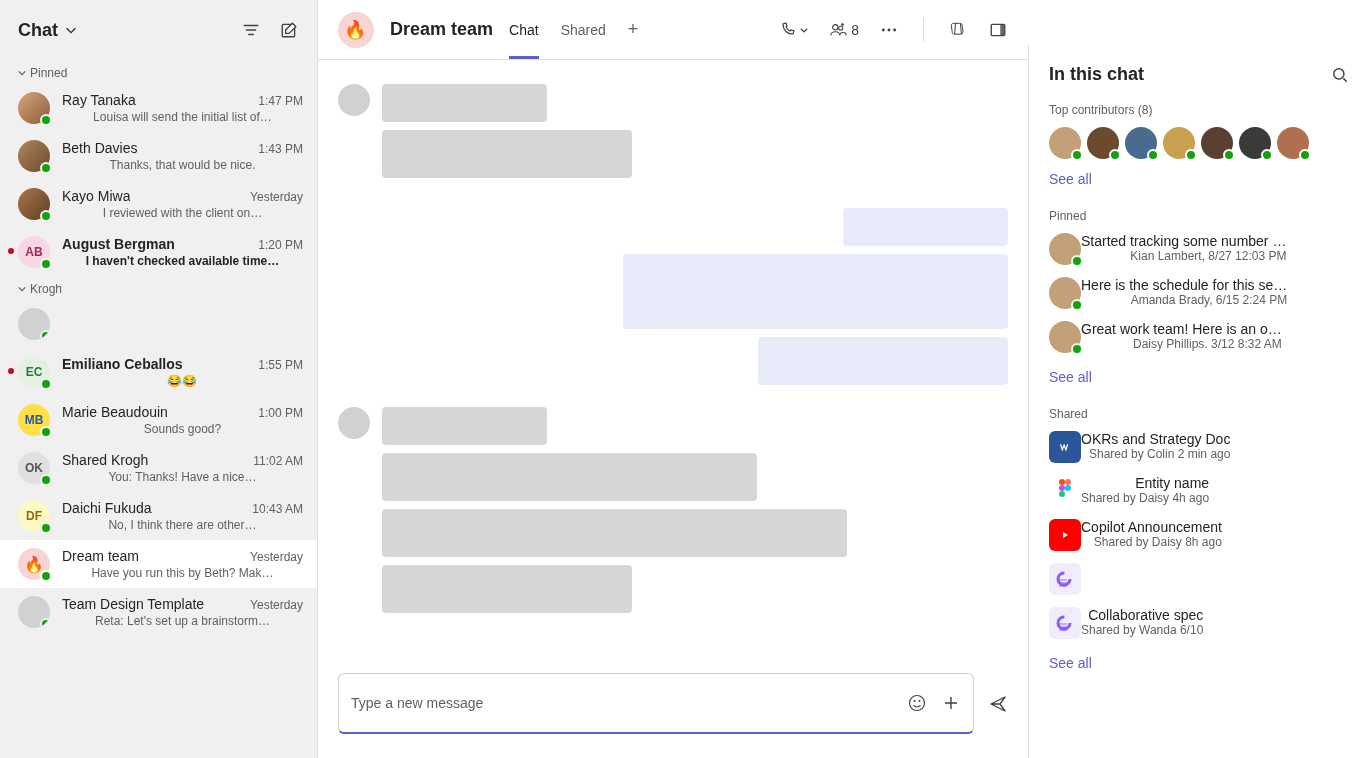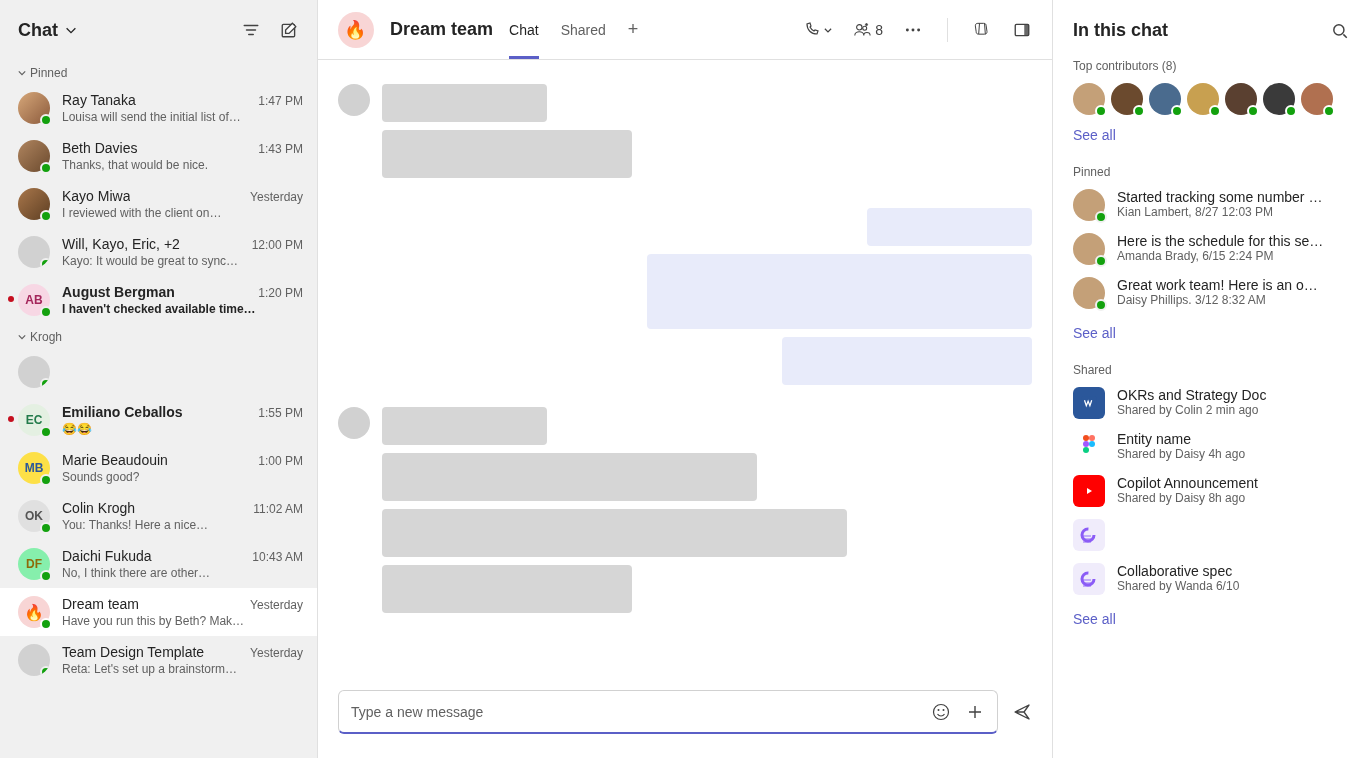--- a/index.html
+++ b/index.html
@@ -55,20 +55,21 @@
     align-items: center;
     gap: 4px;
   }
   .chat-list { overflow-y: auto; flex: 1; }
   .chat-item {
     display: flex;
     align-items: flex-start;
     padding: 8px 14px 8px 18px;
     cursor: pointer;
     position: relative;
+    text-align: center;
   }
   .chat-item.selected {
     background: #fff;
   }
   .unread-dot {
     position: absolute;
     left: 8px;
     top: 20px;
     width: 6px; height: 6px;
     background: #c50f1f;
@@ -103,21 +104,21 @@
   }
   .chat-name { font-size: 14px; font-weight: 400; white-space: nowrap; overflow: hidden; text-overflow: ellipsis; }
   .chat-name.bold { font-weight: 700; }
   .chat-time { font-size: 12px; color: #616161; flex-shrink: 0; margin-left: 8px; }
   .chat-preview { font-size: 12px; color: #616161; white-space: nowrap; overflow: hidden; text-overflow: ellipsis; margin-top: 2px; }
   .chat-preview.bold { color: #242424; font-weight: 600; }
 
   .avatar.color-pink { background:#f7d7e4; color:#a4265b;}
   .avatar.color-blue { background:#fde047; color:#2b579a;}
   .avatar.color-green { background:#e4f0e2; color:#237b4b;}
-  .avatar.color-yellow { background:#86efac; color:#8e6a0a;}
+  .avatar.color-yellow { background:#fef9c3; color:#8e6a0a;}
   .avatar.color-grey { background:#e0e0e0; color:#555;}
   .avatar.color-fire { background:#f8d5d5; font-size:16px;}
   .avatar.color-photo1 { background: linear-gradient(135deg,#d7a87a, #8b5a3c); }
   .avatar.color-photo2 { background: linear-gradient(135deg,#b0855f, #6b4a2e); }
   .avatar.color-photo3 { background: linear-gradient(135deg,#a9774b, #5e3f23); }
   .avatar.split {
     display: grid; grid-template-columns: 1fr 1fr; overflow: hidden;
   }
   .avatar.split > div { background:#c0a080;}
   .avatar.split > div:nth-child(2){background:#8fa8c8;}
@@ -180,49 +181,50 @@
     padding: 12px 20px 24px;
   }
   .compose {
     display: flex; align-items: center; gap: 14px;
   }
   .compose-box {
     flex: 1;
     border: 1px solid #d1d1d1;
     border-bottom: 2px solid #5b5fc7;
     border-radius: 6px;
-    height: 44px;
+    height: 61px;
     display: flex; align-items: center;
     padding: 0 12px;
     gap: 14px;
   }
   .compose-input {
     flex: 1; border: none; outline: none; font-size: 14px;
     background: transparent;
   }
   .compose-input::placeholder { color:#616161; }
 
   
   .right-panel {
-    width: 318px;
+    width: 342px;
     border-left: 1px solid #e0e0e0;
     padding: 20px 20px;
     overflow-y: auto;
+    margin-top: 44px;
   }
   .rp-header { display:flex; justify-content:space-between; align-items:center; margin-bottom:18px;}
   .rp-title { font-size: 18px; font-weight: 700; }
   .rp-section-title { font-size:12px; color:#616161; margin: 4px 0 10px; }
   .contrib-row { display:flex; gap:6px; margin-bottom:8px;}
   .contrib-avatar {
     width:32px;height:32px;border-radius:50%;background:#c4a078;position:relative;flex-shrink:0;
   }
   .contrib-avatar .presence { border-color:#fff; }
   .see-all { color:#5b5fc7; font-size:14px; cursor:pointer; margin:4px 0 18px; display:inline-block;}
   .rp-item {
-    display:flex; gap:12px; margin-bottom:12px; cursor:pointer;
+    display:flex; gap:0; margin-bottom:12px; cursor:pointer;text-align:right;
   }
   .rp-item-icon {
     width:32px;height:32px;border-radius:6px;flex-shrink:0;
     display:flex;align-items:center;justify-content:center;color:#fff;font-size:14px;font-weight:600;
   }
   .rp-item-icon.round { border-radius:50%; background:#c4a078; position:relative;}
   .rp-item-body { min-width:0; }
   .rp-item-title { font-size:14px; white-space:nowrap; overflow:hidden; text-overflow:ellipsis; }
   .rp-item-sub { font-size:12px; color:#616161; white-space:nowrap; overflow:hidden; text-overflow:ellipsis;}
   .icon-word { background:#2b579a; }
@@ -295,34 +297,20 @@
         </div>
         <div class="chat-item-body">
           <div class="chat-item-top">
             <span class="chat-name">Kayo Miwa</span>
             <span class="chat-time">Yesterday</span>
           </div>
           <div class="chat-preview">I reviewed with the client on…</div>
         </div>
       </div>
       <div class="chat-item">
-        <div class="avatar split">
-          <div></div>
-          <div></div>
-          <span class="presence"></span>
-        </div>
-        <div class="chat-item-body">
-          <div class="chat-item-top">
-            <span class="chat-name">Will, Kayo, Eric, +2</span>
-            <span class="chat-time">12:00 PM</span>
-          </div>
-          <div class="chat-preview">Kayo: It would be great to sync…</div>
-        </div>
-      </div>
-      <div class="chat-item">
         <span class="unread-dot"></span>
         <div class="avatar color-pink">AB<span class="presence"></span></div>
         <div class="chat-item-body">
           <div class="chat-item-top">
             <span class="chat-name bold">August Bergman</span>
             <span class="chat-time">1:20 PM</span>
           </div>
           <div class="chat-preview bold">I haven't checked available time…</div>
         </div>
       </div>
@@ -357,24 +345,24 @@
             <span class="chat-name">Marie Beaudouin</span>
             <span class="chat-time">1:00 PM</span>
           </div>
           <div class="chat-preview">Sounds good?</div>
         </div>
       </div>
       <div class="chat-item">
         <div class="avatar color-grey">OK<span class="presence"></span></div>
         <div class="chat-item-body">
           <div class="chat-item-top">
-            <span class="chat-name">Colin Krogh</span>
+            <span class="chat-name">Shared Krogh</span>
             <span class="chat-time">11:02 AM</span>
           </div>
-          <div class="chat-preview">You: Thanks! Here a nice…</div>
+          <div class="chat-preview">You: Thanks! Have a nice…</div>
         </div>
       </div>
       <div class="chat-item">
         <div class="avatar color-yellow">DF<span class="presence"></span></div>
         <div class="chat-item-body">
           <div class="chat-item-top">
             <span class="chat-name">Daichi Fukuda</span>
             <span class="chat-time">10:43 AM</span>
           </div>
           <div class="chat-preview">No, I think there are other…</div>

